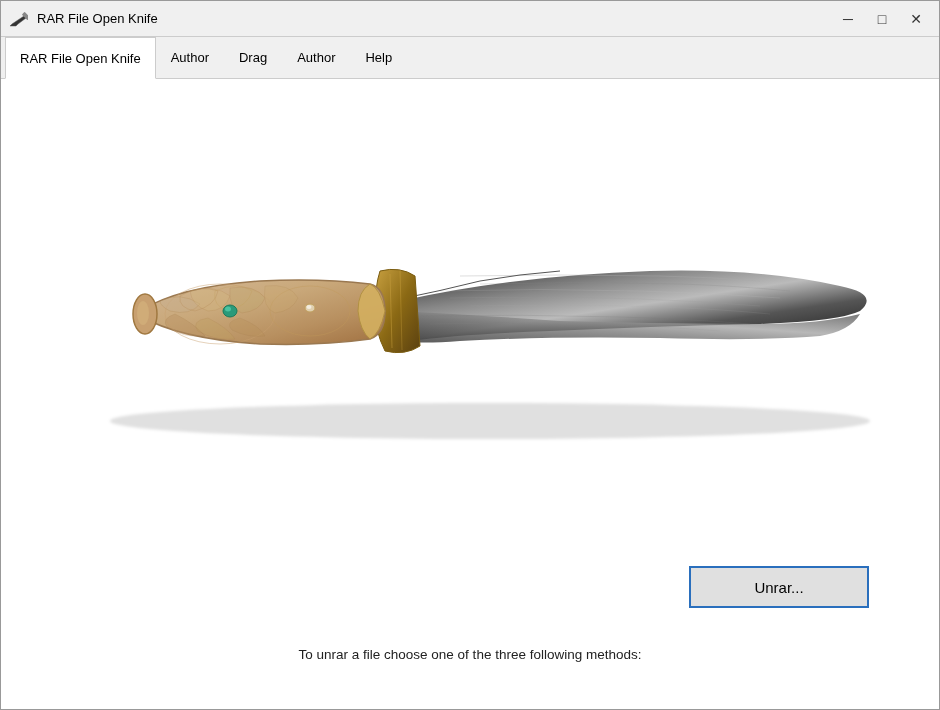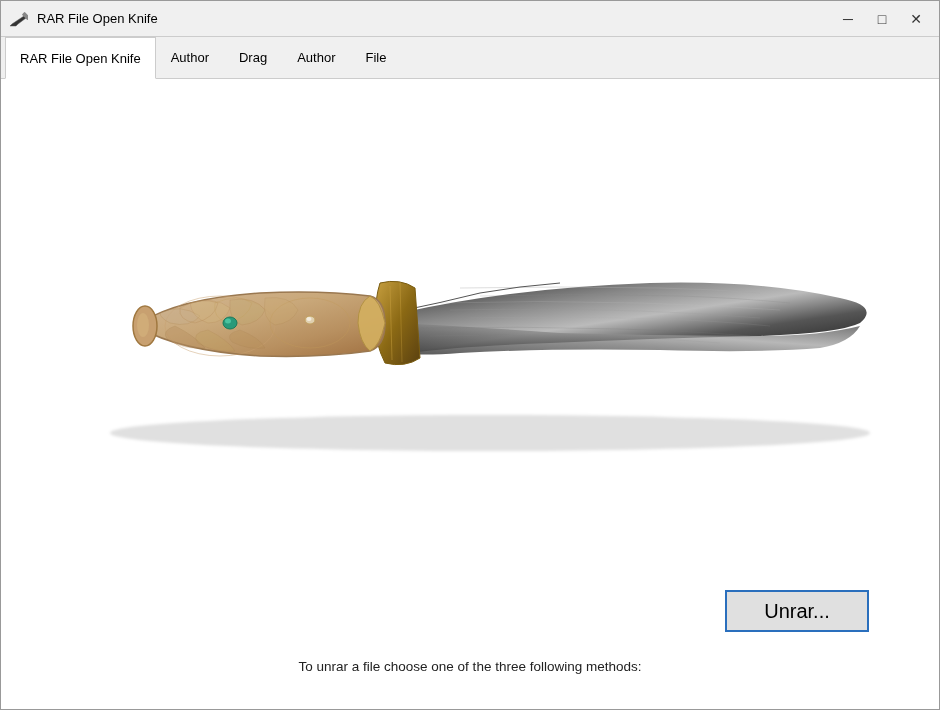--- a/index.html
+++ b/index.html
@@ -126,43 +126,43 @@
     }
 
     .unrar-btn-row {
       width: 100%;
       display: flex;
       justify-content: flex-end;
       padding: 0 60px 12px 0;
     }
 
     .unrar-btn {
-      width: 144px;
+      width: 180px;
       height: 42px;
       background: #e0e0e0;
       border: 2px solid #2a6fbd;
-      font-size: 20px;
+      font-size: 15px;
       cursor: pointer;
       color: #000;
       display: flex;
       align-items: center;
       justify-content: center;
       margin-top: 44px;
     }
 
     .instructions {
       text-align: center;
       font-size: 13.5px;
       color: #222;
       line-height: 1.7;
       padding: 8px 0 16px 0;
     }
 
     .instructions p {
-      margin: 4px;
+      margin: 16px;
     }
   </style>
 </head>
 <body>
 
 <div class="window">
 
   <div class="title-bar">
     <div class="title-bar-left">
       <div class="title-bar-icon">
@@ -178,21 +178,21 @@
       <button class="title-bar-btn">□</button>
       <button class="title-bar-btn close">✕</button>
     </div>
   </div>
 
   <div class="menu-bar">
     <div class="menu-tab active">RAR File Open Knife</div>
     <div class="menu-tab">Author</div>
     <div class="menu-tab">Drag</div>
     <div class="menu-tab">Author</div>
-    <div class="menu-tab">File</div>
+    <div class="menu-tab">Help</div>
   </div>
 
   <div class="content-area">
 
     <div class="knife-image-area">
       <svg class="knife-svg" viewBox="0 0 820 300">
 
         <defs>
           <linearGradient id="bladeGrad" x1="0%" y1="0%" x2="100%" y2="100%">
             <stop offset="0%" style="stop-color:#2a2a2a;stop-opacity:1"></stop>

